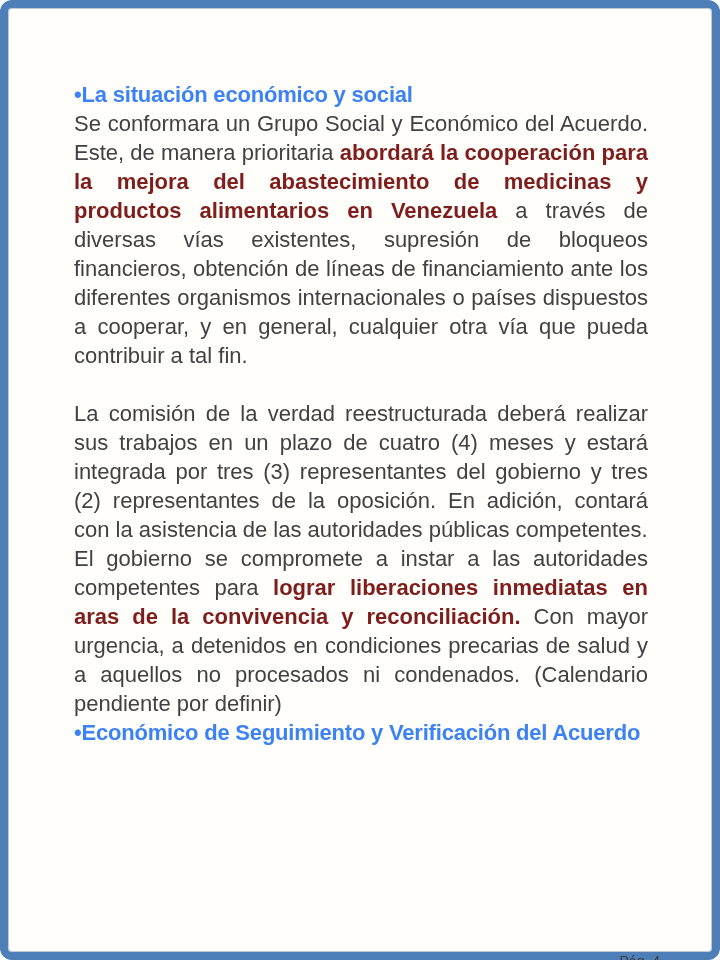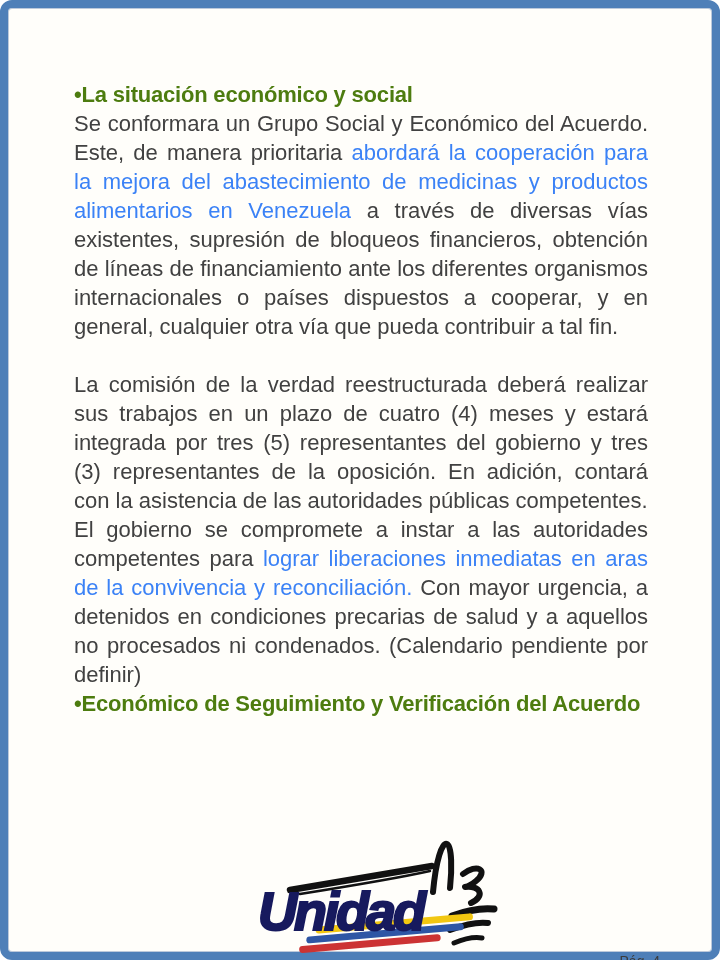--- a/index.html
+++ b/index.html
@@ -21,26 +21,26 @@
   .content{
     position:absolute;
     left:66px;right:64px;top:72px;
     font-size:22px;
     line-height:29px;
     color:#414141;
     text-align:justify;
   }
   .heading{
     font-weight:bold;
-    color:#4d7c0f;
+    color:#3b82f6;
     text-align:left;
     letter-spacing:-0.2px;
   }
   .para{margin:0;}
-  .para .b{font-weight:normal;color:#3b82f6;}
+  .para .b{font-weight:bold;color:#7f1d1d;}
   .gap{height:29px;}
   .logo{
     position:absolute;
     left:246px;top:822px;
     width:244px;height:128px;
   }
   .page-label{
     position:absolute;
     right:52px;top:945px;
     font-size:14px;
@@ -49,43 +49,21 @@
 </style>
 </head>
 <body>
 
 <div class="frame">
 
   <div class="content">
       <div class="heading">•La situación económico y social</div>
       <div class="para"><span>Se conformara un Grupo Social y Económico del Acuerdo. Este, de manera prioritaria </span><span class="b">abordará la cooperación para la mejora del abastecimiento de medicinas y productos alimentarios en Venezuela</span><span> a través de diversas vías existentes, supresión de bloqueos financieros, obtención de líneas de financiamiento ante los diferentes organismos internacionales o países dispuestos a cooperar, y en general, cualquier otra vía que pueda contribuir a tal fin.</span></div>
       <div class="gap"></div>
-      <div class="para"><span>La comisión de la verdad reestructurada deberá realizar sus trabajos en un plazo de cuatro (4) meses y estará integrada por tres (5) representantes del gobierno y tres (3) representantes de la oposición. En adición, contará con la asistencia de las autoridades públicas competentes.</span></div>
+      <div class="para"><span>La comisión de la verdad reestructurada deberá realizar sus trabajos en un plazo de cuatro (4) meses y estará integrada por tres (3) representantes del gobierno y tres (2) representantes de la oposición. En adición, contará con la asistencia de las autoridades públicas competentes.</span></div>
       <div class="para"><span>El gobierno se compromete a instar a las autoridades competentes para </span><span class="b">lograr liberaciones inmediatas en aras de la convivencia y reconciliación.</span><span> Con mayor urgencia, a detenidos en condiciones precarias de salud y a aquellos no procesados ni condenados. (Calendario pendiente por definir)</span></div>
       <div class="heading">•Económico de Seguimiento y Verificación del Acuerdo</div>
     </div>
 
-  <div class="logo">
-    <svg width="244" height="128" viewBox="0 0 244 128">
-
-      <g fill="none" stroke-linecap="round" stroke-linejoin="round">
-        <path stroke-width="6.5" d="M36,60 C70,54 120,46 178,36" stroke="#111111"></path>
-        <path stroke-width="2.5" d="M46,64 C90,57 140,49 176,41" stroke="#111111"></path>
-        <path stroke-width="6" d="M179,62 C182,30 188,12 193,14 C198,16 198,40 196,58" stroke="#111111"></path>
-        <path stroke-width="6" d="M209,44 c14,-11 26,-4 13,7 c-6,5 -11,6 -11,6 c15,-2 21,9 6,16" stroke="#111111"></path>
-        <path stroke-width="7" d="M198,86 C214,80 230,78 240,79" stroke="#111111"></path>
-        <path stroke-width="6" d="M196,100 C212,94 226,92 234,93" stroke="#111111"></path>
-        <path stroke-width="5" d="M200,113 C212,108 222,107 228,108" stroke="#111111"></path>
-      </g>
-
-      <g transform="rotate(-5 140 102)">
-        <rect x="62" y="90" width="158" height="7" rx="3.5" fill="#f2c711"></rect>
-        <rect x="52" y="99" width="158" height="7" rx="3.5" fill="#2e56a5"></rect>
-        <rect x="44" y="108" width="142" height="7" rx="3.5" fill="#cc3333"></rect>
-      </g>
-
-      <text x="4" y="100" font-family="Liberation Sans, sans-serif" font-size="54" font-weight="bold" font-style="italic" letter-spacing="-3" stroke-width="2.2" paint-order="stroke" fill="#171a5e" stroke="#171a5e">Unidad</text>
-    </svg>
-  </div>
 
   <div class="page-label">Pág. 4</div>
 
 </div>
 
 </body></html>

